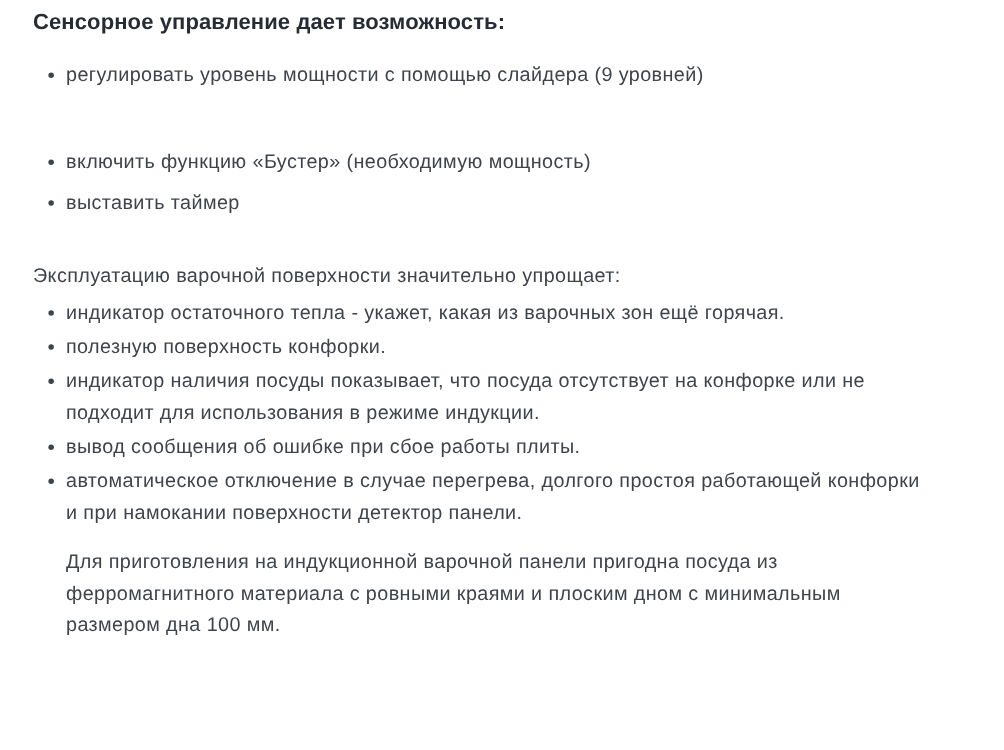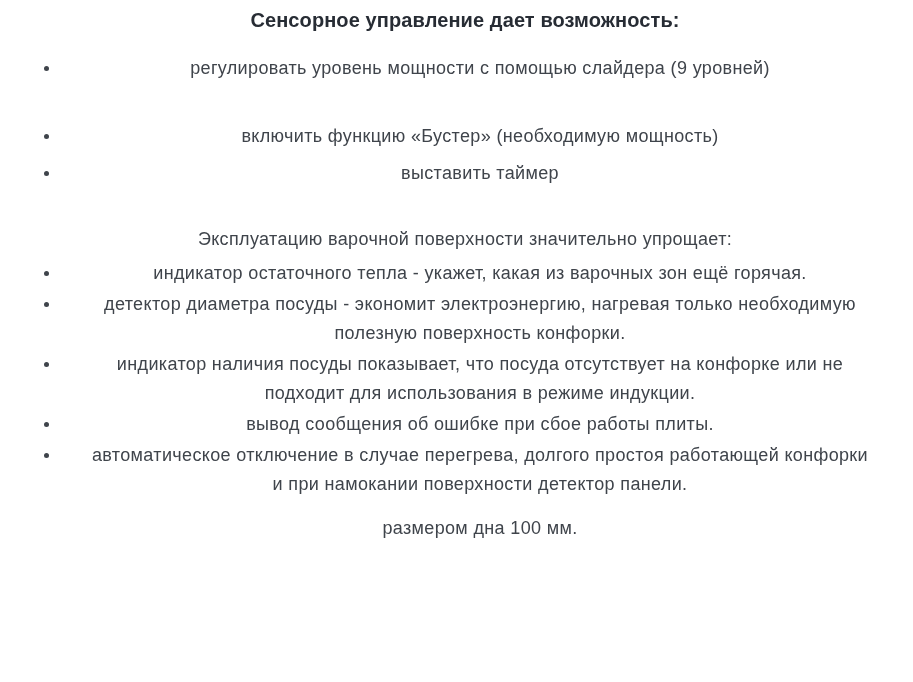--- a/index.html
+++ b/index.html
@@ -7,21 +7,20 @@
     width: 913px; height: 682px;
     background: #ffffff;
     font-family: "Liberation Sans", sans-serif;
     color: #3f444b;
     overflow: hidden;
   }
   .page {
     box-sizing: border-box;
     width: 913px; height: 682px;
     padding: 8px 13px 0 30px;
-    text-align: center;
   }
   .heading {
     margin: 0 0 22px 0;
     font-size: 20px;
     line-height: 24px;
     font-weight: 700;
     color: #272c34;
     letter-spacing: 0.1px;
   }
   .btext {
@@ -39,21 +38,21 @@
     padding-left: 30px;
   }
   .dot {
     position: absolute;
     left: 14px; top: 12px;
     width: 5px; height: 5px;
     border-radius: 50%;
     background: #3f444b;
   }
   ul.features li { margin-bottom: 8px; }
-  ul.features li.gap-after { margin-bottom: 39px; }
+  ul.features li.gap-after { margin-bottom: 50px; }
   ul.features { margin-bottom: 37px; }
   ul.assist li { margin-bottom: 2px; }
   .intro { margin: 0 0 5px 0; }
   .line { display: block; }
   .note { margin: 15px 0 0 30px; }
 </style>
 </head>
 <body>
 
 <div class="page">
@@ -77,36 +76,37 @@
 
   <p class="intro btext">Эксплуатацию варочной поверхности значительно упрощает:</p>
 
   <ul class="blist assist btext">
     <li>
       <span class="dot"></span>
       <span class="line">индикатор остаточного тепла - укажет, какая из варочных зон ещё горячая.</span>
     </li>
     <li>
       <span class="dot"></span>
-      <span class="line">детектор диаметра посуды - экономит электроэнергию, нагревая только необходимую</span>
       <span class="line">полезную поверхность конфорки.</span>
     </li>
     <li>
       <span class="dot"></span>
       <span class="line">индикатор наличия посуды показывает, что посуда отсутствует на конфорке или не</span>
       <span class="line">подходит для использования в режиме индукции.</span>
     </li>
     <li>
       <span class="dot"></span>
       <span class="line">вывод сообщения об ошибке при сбое работы плиты.</span>
     </li>
     <li>
       <span class="dot"></span>
       <span class="line">автоматическое отключение в случае перегрева, долгого простоя работающей конфорки</span>
       <span class="line">и при намокании поверхности детектор панели.</span>
     </li>
   </ul>
 
   <p class="note btext">
+    <span class="line">Для приготовления на индукционной варочной панели пригодна посуда из</span>
+    <span class="line">ферромагнитного материала с ровными краями и плоским дном с минимальным</span>
     <span class="line">размером дна 100 мм.</span>
   </p>
 
 </div>
 
 </body></html>

